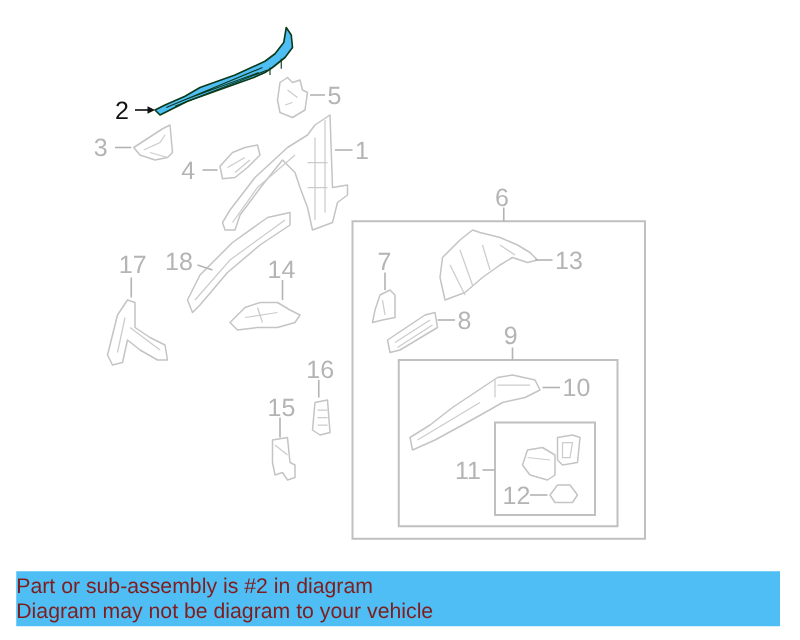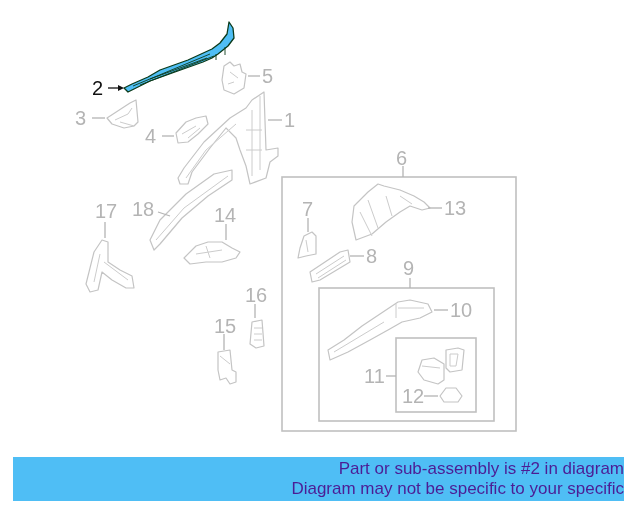--- a/index.html
+++ b/index.html
@@ -9,21 +9,21 @@
     .callout.active { fill: #111111; }
     .part { fill: #ffffff; stroke: #c4c4c4; stroke-width: 1.2; stroke-linejoin: round; }
     .detail { fill: none; stroke: #cccccc; stroke-width: 1; }
     .leader { stroke: #b4b4b4; stroke-width: 1.3; fill: none; }
     .leader.active { stroke: #111111; }
     .box { fill: none; stroke: #c0c0c0; stroke-width: 1.6; }
     .hl { fill: #4fbef5; stroke: #0b3a1a; stroke-width: 1.3; stroke-linejoin: round; }
     .hl-detail { fill: none; stroke: #0b3a1a; stroke-width: 0.9; }
     #banner {
       position: absolute; left: 13px; top: 457px; width: 611px; height: 44px;
-      background: #4fbef5; color: #4c1d95; text-align: right;
+      background: #4fbef5; color: #7f1d1d; text-align: left;
       font-size: 17px; line-height: 20px; padding-top: 2px; box-sizing: border-box;
     }
     #banner div { white-space: nowrap; }
   </style>
 </head>
 <body>
 
 <svg id="diagram" viewBox="0 0 640 450" xmlns="http://www.w3.org/2000/svg">
 
   <g>
@@ -147,14 +147,14 @@
 
   <g>
     <path class="part" d="M440,396 L446,388 L456,388 L462,396 L458,402 L444,402 Z"></path>
   </g>
   <line class="leader" x1="424" y1="396" x2="438" y2="396"></line>
   <text class="callout" x="402" y="403">12</text>
 </svg>
 
 <div id="banner">
   <div>Part or sub-assembly is #2 in diagram</div>
-  <div>Diagram may not be specific to your specific</div>
+  <div>Diagram may not be diagram to your vehicle</div>
 </div>
 
 </body></html>

